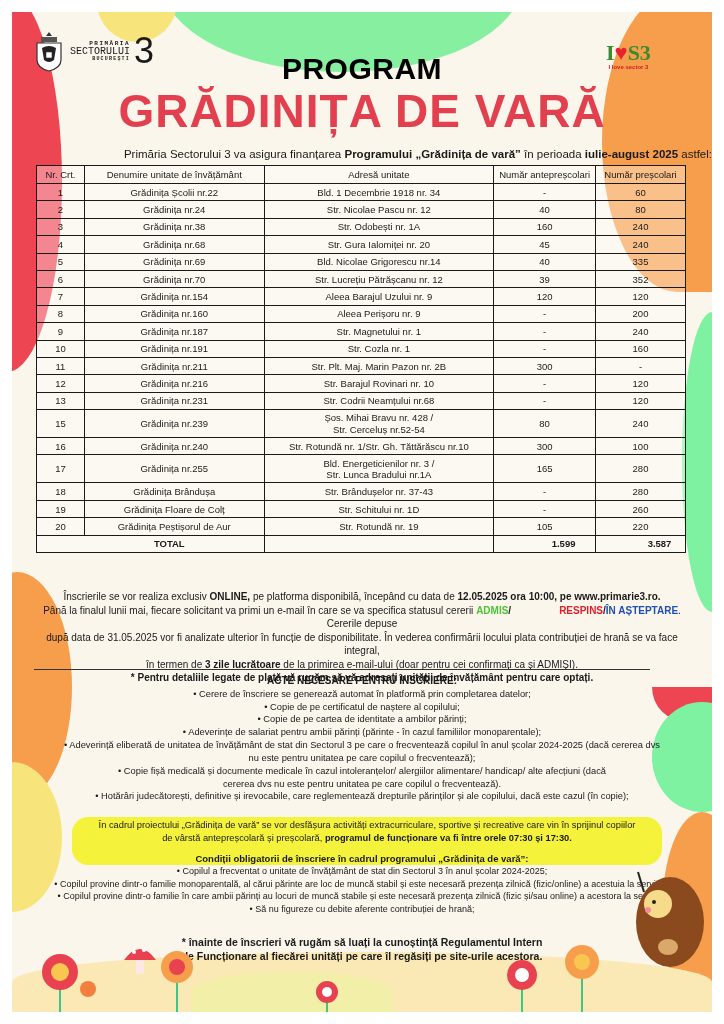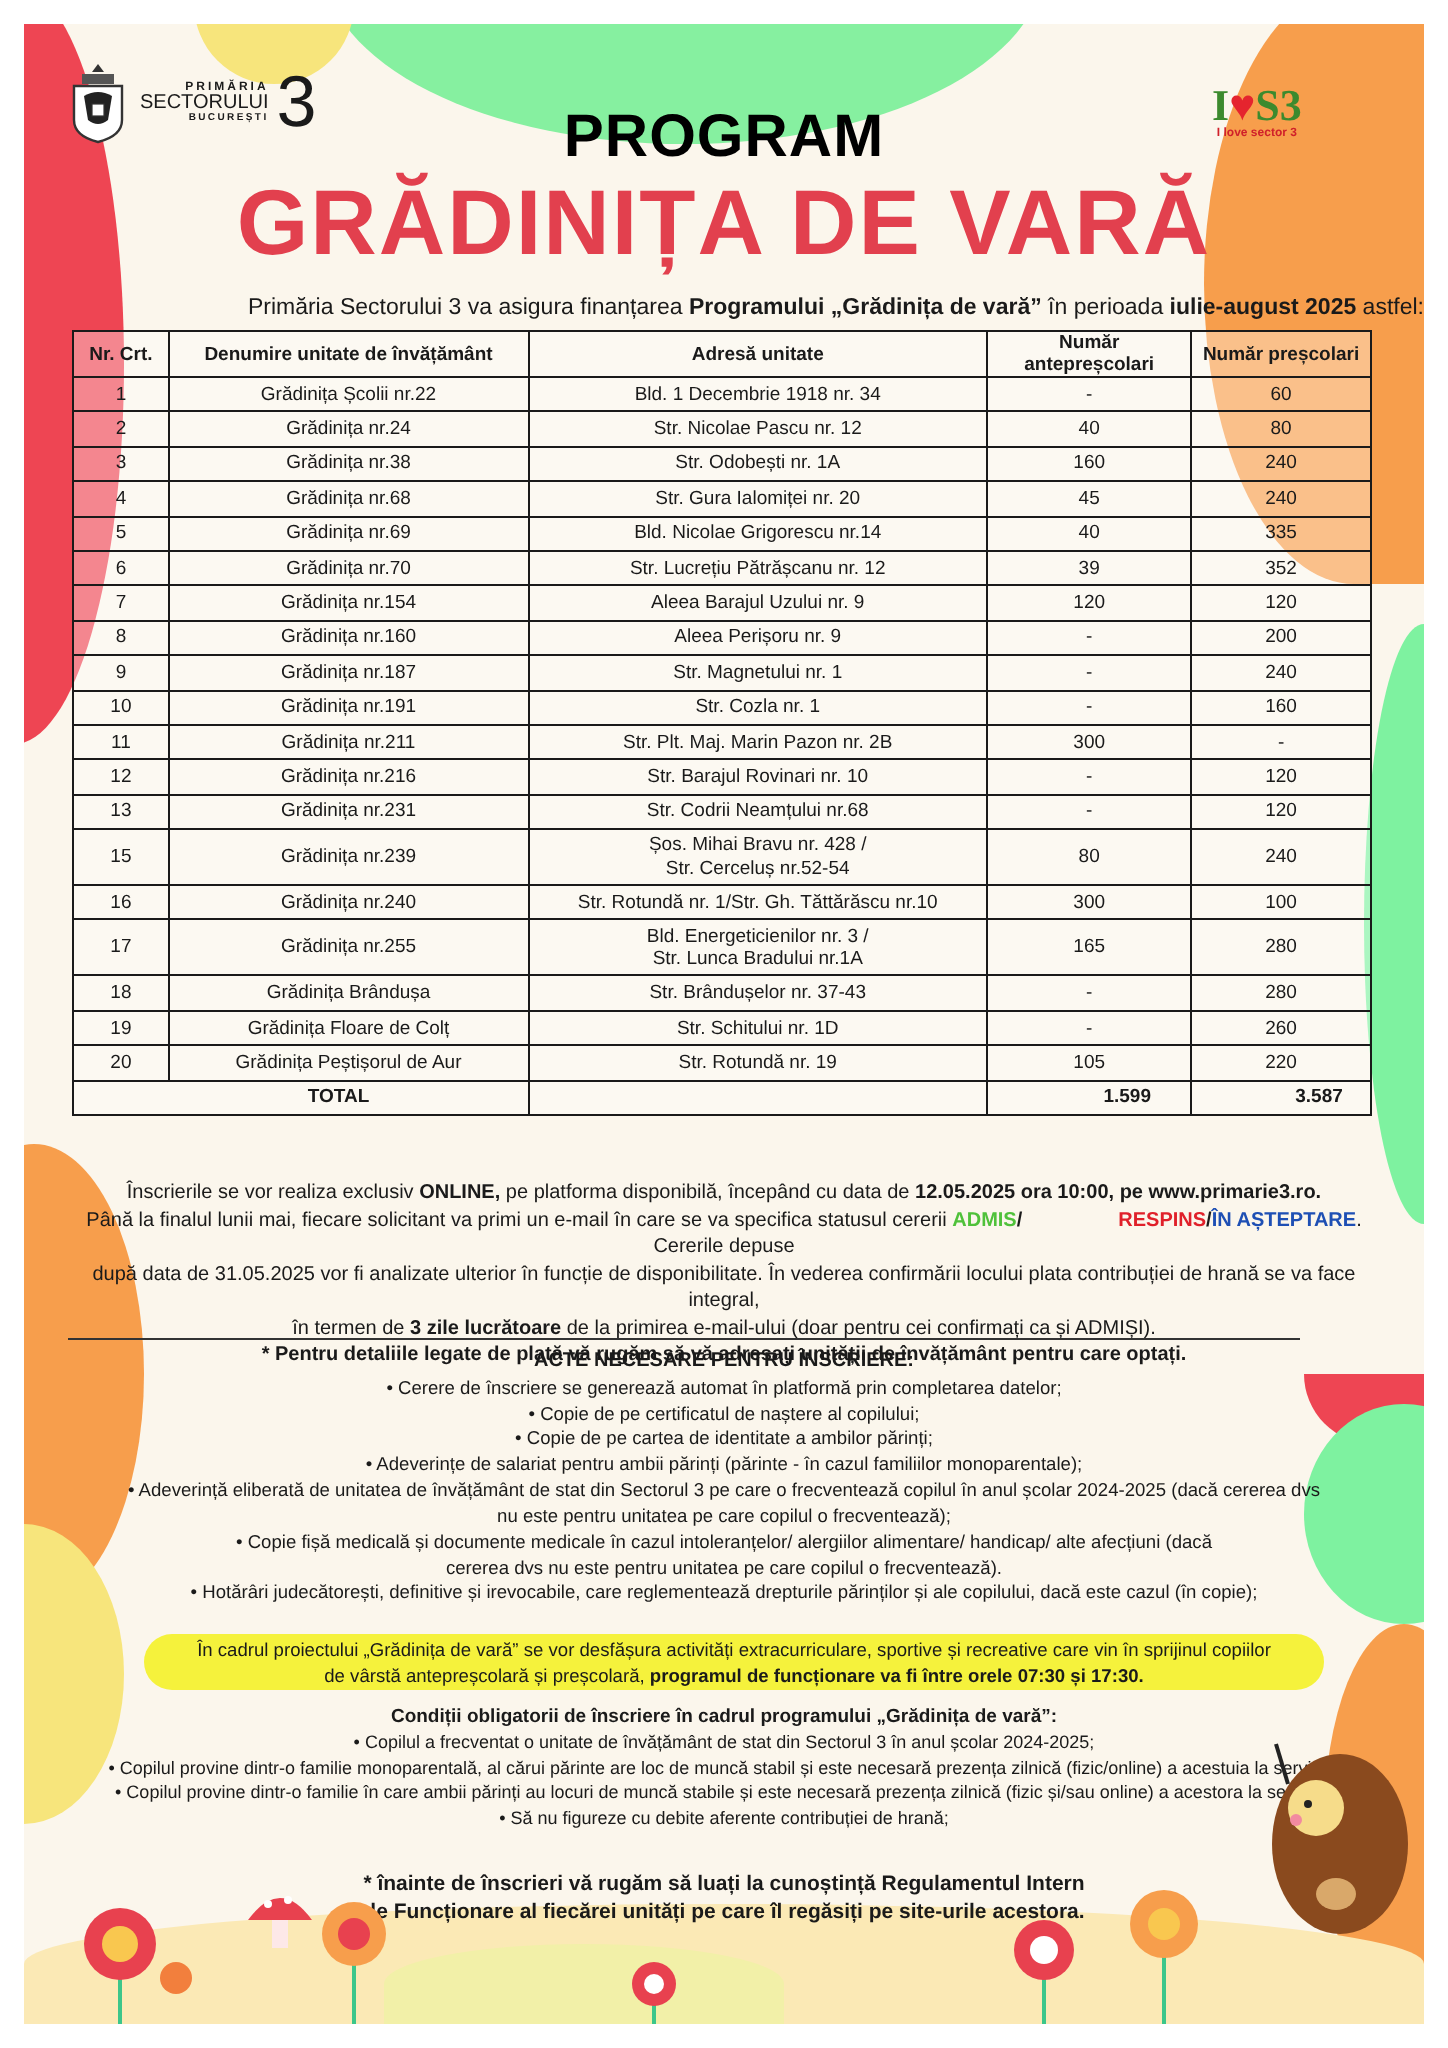--- a/index.html
+++ b/index.html
@@ -19,55 +19,55 @@
   .b-yellow-left { left: -50px; top: 750px; width: 100px; height: 150px; background: #f7e57c; }
   .b-red-right { right: -10px; top: 640px; width: 70px; height: 70px; background: #ee4553; clip-path: inset(50% 0 0 0); }
   .b-green-right2 { right: -40px; top: 690px; width: 100px; height: 110px; background: #7ef2a0; }
   .b-orange-right2 { right: -30px; top: 800px; width: 80px; height: 200px; background: #f79e4c; }
   .ground { position: absolute; left: 0; bottom: 0; width: 700px; height: 60px; background: #fbe9b5; border-radius: 50% 50% 0 0; }
   .ground2 { position: absolute; left: 180px; bottom: 0; width: 200px; height: 40px; background: #f2f0a8; border-radius: 50% 50% 0 0; }
 
   
   .logo-left { position: absolute; left: 22px; top: 18px; display: flex; align-items: center; gap: 6px; }
   .crest { width: 30px; height: 42px; }
-  .logo-text { display: flex; flex-direction: column; align-items: flex-end; line-height: 1; }
+  .logo-text { display: flex; flex-direction: column; align-items: flex-end; line-height: 1; font-family: Liberation Mono, monospace; }
   .logo-text .l1 { font-size: 6px; letter-spacing: 1.5px; font-weight: bold; }
   .logo-text .l2 { font-size: 10px; }
   .logo-text .l3 { font-size: 5px; letter-spacing: 1.2px; font-weight: bold; }
   .logo-3 { font-size: 36px; line-height: 1; margin-left: -2px; }
 
   .logo-right { position: absolute; left: 594px; top: 30px; text-align: center; }
   .ils { font-family: "Liberation Serif", serif; font-weight: bold; font-size: 22px; color: #3c8a2e; line-height: 1; }
   .ils .heart { color: #e5242e; }
   .ils-sub { font-size: 6px; color: #d0202a; font-weight: bold; }
 
   .title1 { position: absolute; left: 0; width: 700px; top: 40px; text-align: center; font-size: 30px; font-weight: 900; color: #000000; letter-spacing: 0.5px; }
   .title2 { position: absolute; left: 0; width: 700px; top: 72px; text-align: center; font-size: 46px; font-weight: 900; color: #e2404e; letter-spacing: 1px; }
 
   .intro { position: absolute; left: 0; width: 700px; top: 136px; text-align: right; font-size: 11.5px; }
 
   
   table.program { position: absolute; left: 24px; top: 153px; width: 650px; border-collapse: collapse; font-size: 9.5px; background: rgba(255,255,255,0.35); }
   table.program th, table.program td { border: 1px solid #1a1a1a; text-align: center; padding: 0 2px; height: 17.4px; }
-  table.program th { font-weight: bold; height: 18px; }
+  table.program th { font-weight: normal; height: 18px; }
   table.program tr.tall td { height: 28px; line-height: 1.2; }
   table.program tr.total td { font-weight: bold; padding-left: 40px; }
   .col-nr { width: 48px; } .col-name { width: 180px; } .col-addr { width: 230px; } .col-ante { width: 102px; } .col-pre { width: 90px; }
 
   
   .info { position: absolute; left: 20px; width: 660px; top: 578px; text-align: center; font-size: 10px; line-height: 1.35; font-family: "Liberation Sans", sans-serif; }
   .admis { color: #4fc13a; font-weight: bold; }
   .respins { color: #e0202a; font-weight: bold; margin-left: 48px; }
   .asteptare { color: #1e4fb4; font-weight: bold; }
   .divider { position: absolute; left: 22px; width: 616px; top: 657px; height: 1px; background: #333; }
 
   .acte { position: absolute; left: 20px; width: 660px; top: 662px; text-align: center; font-size: 9.3px; line-height: 1.38; }
   .acte .heading { font-weight: bold; font-size: 10px; }
 
-  .highlight { position: absolute; left: 60px; width: 590px; top: 805px; height: 28px; background: #f5f23c; border-radius: 16px; text-align: center; font-size: 9.3px; line-height: 1.4; padding-top: 2px; }
+  .highlight { position: absolute; left: 60px; width: 590px; top: 805px; height: 48px; background: #f5f23c; border-radius: 16px; text-align: center; font-size: 9.3px; line-height: 1.4; padding-top: 2px; }
 
   .cond { position: absolute; left: 10px; width: 680px; top: 840px; text-align: center; font-size: 9px; line-height: 1.4; }
   .cond .heading { font-weight: bold; font-size: 9.5px; }
 
   .note { position: absolute; left: 150px; width: 400px; top: 923px; text-align: center; font-size: 10.5px; font-weight: bold; line-height: 1.35; }
 
   
   .flower { position: absolute; }
   .hedgehog { position: absolute; right: 4px; bottom: 40px; width: 80px; height: 110px; }
 </style>

